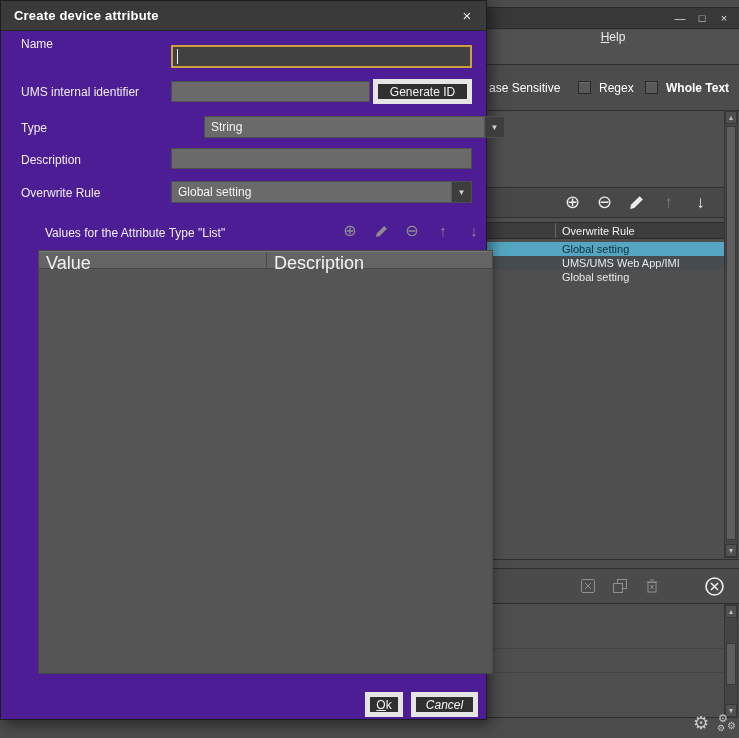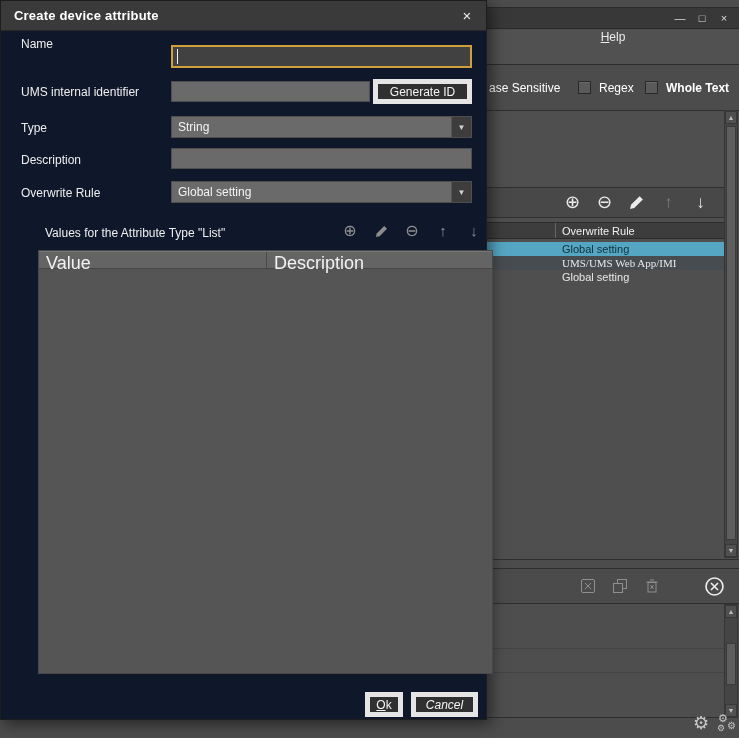--- a/index.html
+++ b/index.html
@@ -54,21 +54,21 @@
   .tb2-icon { color:#8f8f8f; display:flex; align-items:center; cursor:pointer; }
   .tb2-right { margin-left:auto; margin-right:14px; color:#f0f0f0; }
 
   .bg-lower { position:absolute; left:487px; top:604px; width:237px; height:114px; background:#4e4e4e;
               border-bottom:1px solid #2f2f2f; }
   .hairline { position:absolute; left:0; width:100%; height:1px; background:#434343; }
 
   .gear { position:absolute; color:#c6c6c6; line-height:1; }
 
   
-  .dialog { position:absolute; left:0; top:0; width:487px; height:720px; background:#0f172a;
+  .dialog { position:absolute; left:0; top:0; width:487px; height:720px; background:#4c1d95;
             border:1px solid #1d1d1d; box-shadow:4px 4px 14px rgba(0,0,0,0.5); z-index:10; }
   .dialog-titlebar { position:absolute; left:0; top:0; width:100%; height:30px; background:#3a3a3a;
                      border-bottom:1px solid #272727; cursor:default; }
   .dialog-title { position:absolute; left:13px; top:7px; font-size:13px; font-weight:bold; color:#ffffff; letter-spacing:0.2px; }
   .dialog-close { position:absolute; right:9px; top:5px; width:20px; height:20px; text-align:center; line-height:20px;
                   font-size:15px; color:#eaeaea; cursor:pointer; }
 
   .field-label { position:absolute; left:20px; font-size:12px; color:#eeeeee; }
   .tf { position:absolute; height:21px; background:#6a6a6a; border:1px solid #4e4e4e; color:#f2f2f2;
         font:12px "Liberation Sans", sans-serif; padding:0 5px; outline:none; }
@@ -134,21 +134,21 @@
     <span class="tb-icon off arrow">↑</span>
     <span class="tb-icon on arrow">↓</span>
   </div>
 
   <div class="bg-theader">
     <span class="bg-theader-divider"></span>
     <span class="bg-theader-text">Overwrite Rule</span>
   </div>
 
   <div class="bg-row selected" style="top:242px;"><span>Global setting</span></div>
-  <div class="bg-row alt" style="top:256px;font-family:Liberation Serif, serif;"><span>UMS/UMS Web App/IMI</span></div>
+  <div class="bg-row alt" style="top:256px;"><span>UMS/UMS Web App/IMI</span></div>
   <div class="bg-row" style="top:270px;"><span>Global setting</span></div>
 
   <div class="scrollbar" style="left:724px; top:110px; height:448px;">
     <div class="sb-btn" style="top:0;">
         <span>▲</span>
       </div>
     <div class="sb-thumb" style="top:15px; height:414px;"></div>
     <div class="sb-btn" style="bottom:0;">
         <span>▼</span>
       </div>
@@ -211,21 +211,21 @@
 
     <label class="field-label" style="top:36px;">Name</label>
     <input class="tf tf-focus" style="left: 170px; top: 44px; width: 301px; height: 23px;" value="">
     <span class="caret"></span>
 
     <label class="field-label" style="top:84px;">UMS internal identifier</label>
     <input class="tf" style="left: 170px; top: 80px; width: 199px;" value="">
     <button class="btn" style="left:372px; top:78px; width:99px; height:25px;">Generate ID</button>
 
     <label class="field-label" style="top:120px;">Type</label>
-    <div class="dd" style="top:115px;">
+    <div class="dd" style="top:115px;margin-left:33px;">
       <span class="dd-value">String</span>
       <span class="dd-btn">
           <span class="dd-arrow">▼</span>
         </span>
     </div>
 
     <label class="field-label" style="top:152px;">Description</label>
     <input class="tf" style="left: 170px; top: 147px; width: 301px;" value="">
 
     <label class="field-label" style="top:185px;">Overwrite Rule</label>

